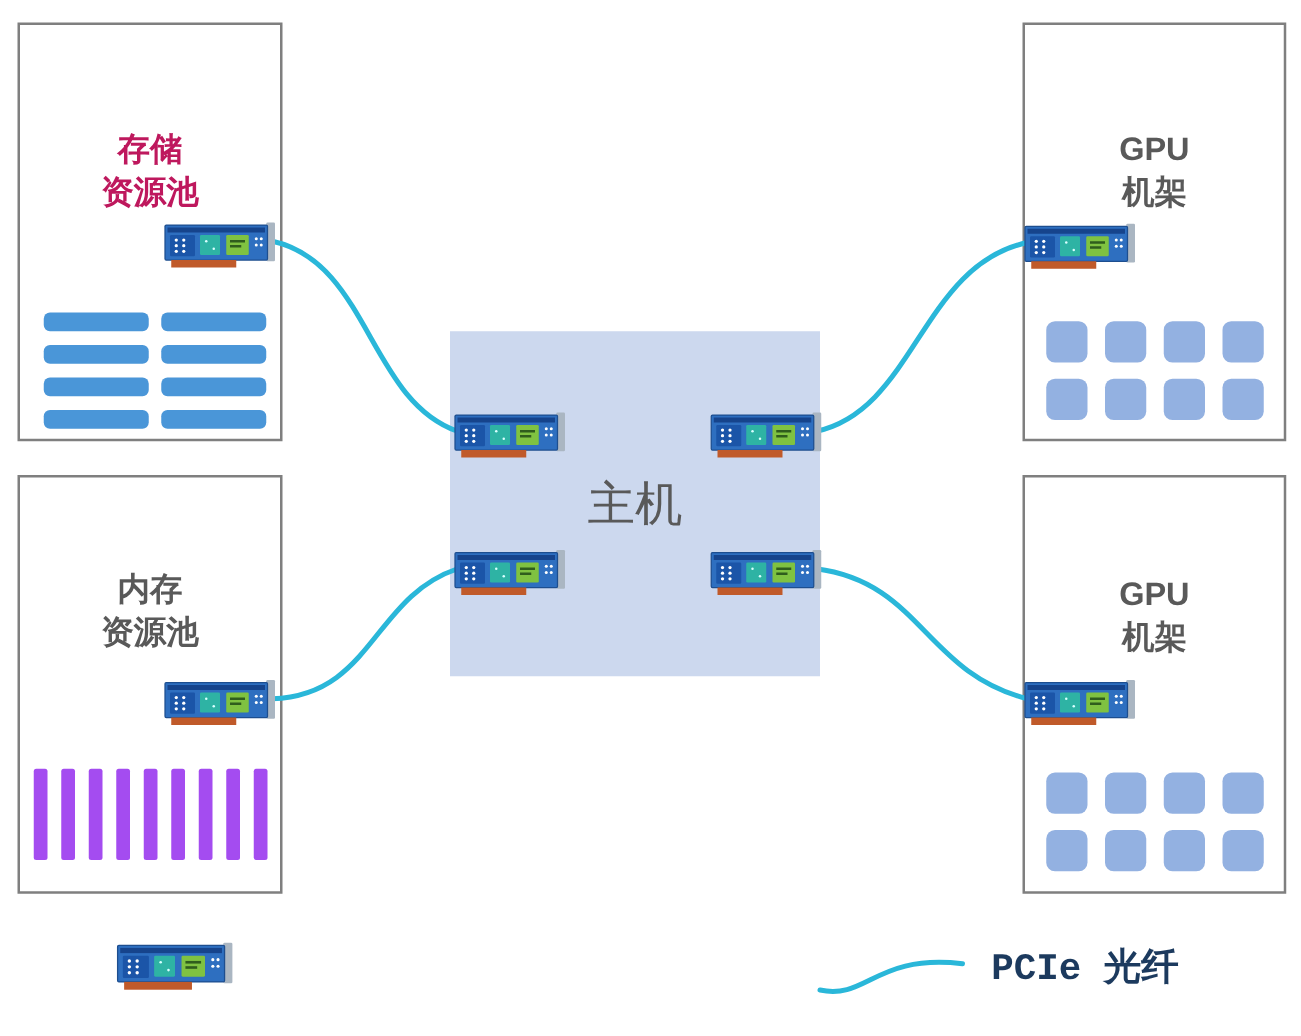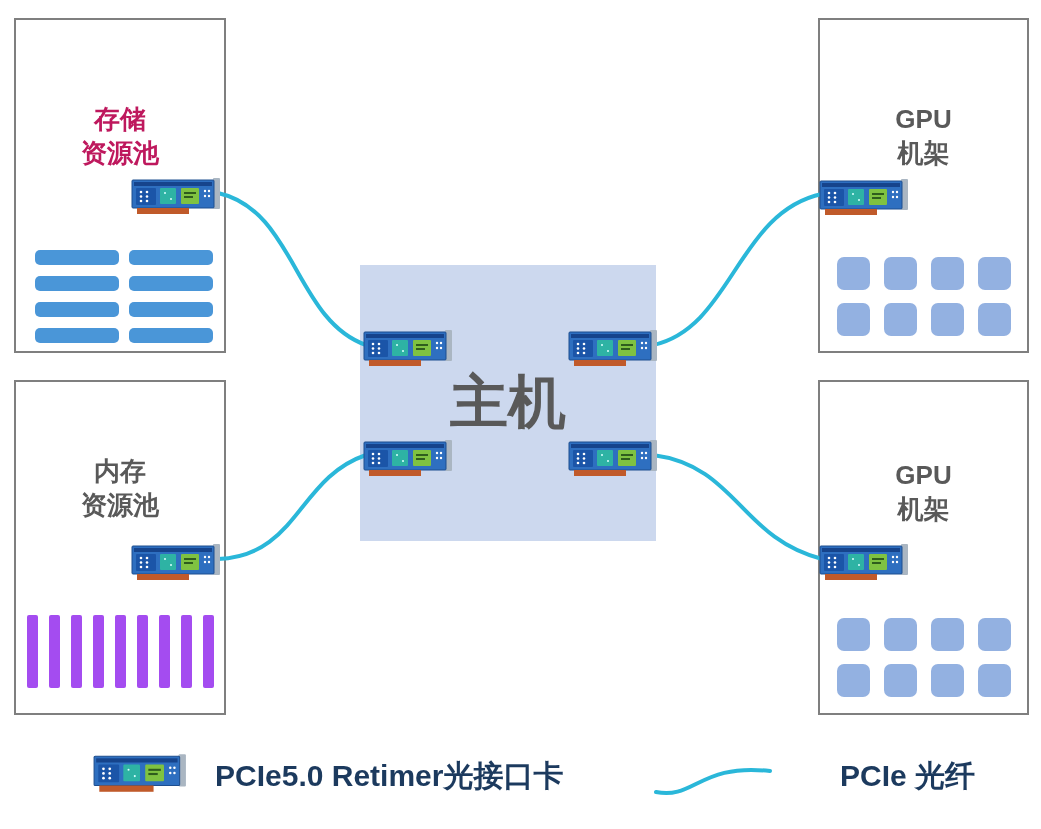--- a/index.html
+++ b/index.html
@@ -17,21 +17,21 @@
     position:absolute; background:#ffffff; border:2.5px solid #7f7f7f; z-index:1;
   }
   .host-box {
     position:absolute; z-index:1;
     display:flex; align-items:center; justify-content:center;
   }
   .box-label {
     position:absolute; left:0; right:0; text-align:center;
     font-size:26px; font-weight:bold; line-height:1.32;
   }
-  .host-label { font-size:58px; font-weight:bold; }
+  .host-label { font-size:38px; font-weight:normal; }
 
   .pcie-card { position:absolute; width:92px; height:44px; z-index:3; }
   .pcie-card svg { display:block; width:100%; height:100%; }
 
   .disk-grid {
     position:absolute; display:grid;
     grid-template-columns:repeat(2,84px); grid-auto-rows:15px; gap:11px 10px;
   }
   .disk { border-radius:5px; }
 
@@ -44,21 +44,21 @@
   .dimm-row { position:absolute; display:flex; gap:11px; }
   .dimm { width:11px; height:73px; border-radius:2px; }
 
   .legend-row { position:absolute; left:0; top:740px; width:100%; height:80px; z-index:3; }
   .legend-card { position:absolute; left:92px; top:11px; width:96px; height:46px; }
   .legend-card svg { display:block; width:100%; height:100%; }
   .legend-label {
     position:absolute; font-size:30px; font-weight:bold; line-height:40px; white-space:nowrap;
   }
   .legend-card-label { left:215px; top:16px; }
-  .legend-fiber-label { left:840px; top:16px; }
+  .legend-fiber-label { left:793px; top:16px;font-family:Liberation Mono, monospace; }
 </style>
 </head>
 <body>
 
 <div class="diagram">
 
   <svg class="fiber-overlay" width="1041" height="829" viewBox="0 0 1041 829">
     <path class="fiber" d="M 218 193 C 295 210, 295 320, 366 345" style="stroke: rgb(42, 183, 217);"></path>
     <path class="fiber" d="M 218 559 C 298 556, 298 478, 366 455" style="stroke: rgb(42, 183, 217);"></path>
     <path class="fiber" d="M 653 345 C 732 328, 737 212, 822 194" style="stroke: rgb(42, 183, 217);"></path>
@@ -359,17 +359,16 @@
           <rect x="51" y="13" width="18" height="16" rx="1" fill="#7fc241"></rect>
           <rect x="54" y="17" width="12" height="2" fill="#2f5d1d"></rect>
           <rect x="54" y="21" width="9" height="2" fill="#2f5d1d"></rect>
           <circle cx="75" cy="16" r="1.2" fill="#ffffff"></circle>
           <circle cx="79" cy="16" r="1.2" fill="#ffffff"></circle>
           <circle cx="75" cy="21" r="1.2" fill="#ffffff"></circle>
           <circle cx="79" cy="21" r="1.2" fill="#ffffff"></circle>
           <rect x="7" y="33" width="52" height="6" fill="#c05a2a"></rect>
         </svg>
       </div>
-    <div class="legend-label legend-card-label" style="color: rgb(28, 58, 94);">PCIe5.0 Retimer光接口卡</div>
     <div class="legend-label legend-fiber-label" style="color: rgb(28, 58, 94);">PCIe 光纤</div>
   </div>
 
 </div>
 
 </body></html>

